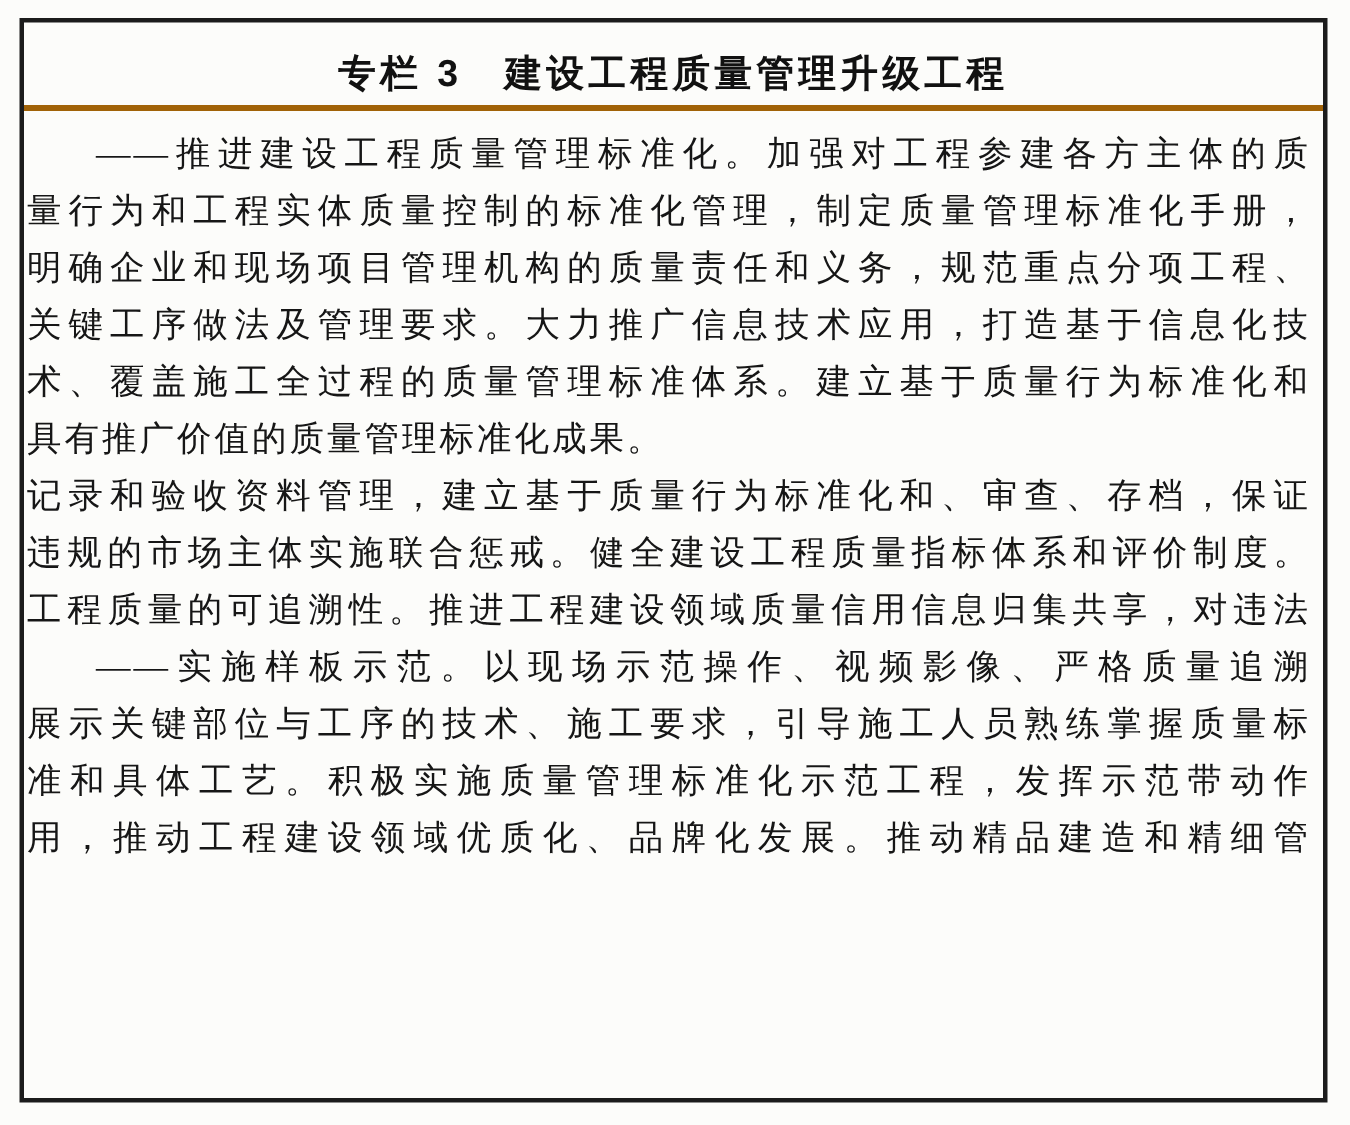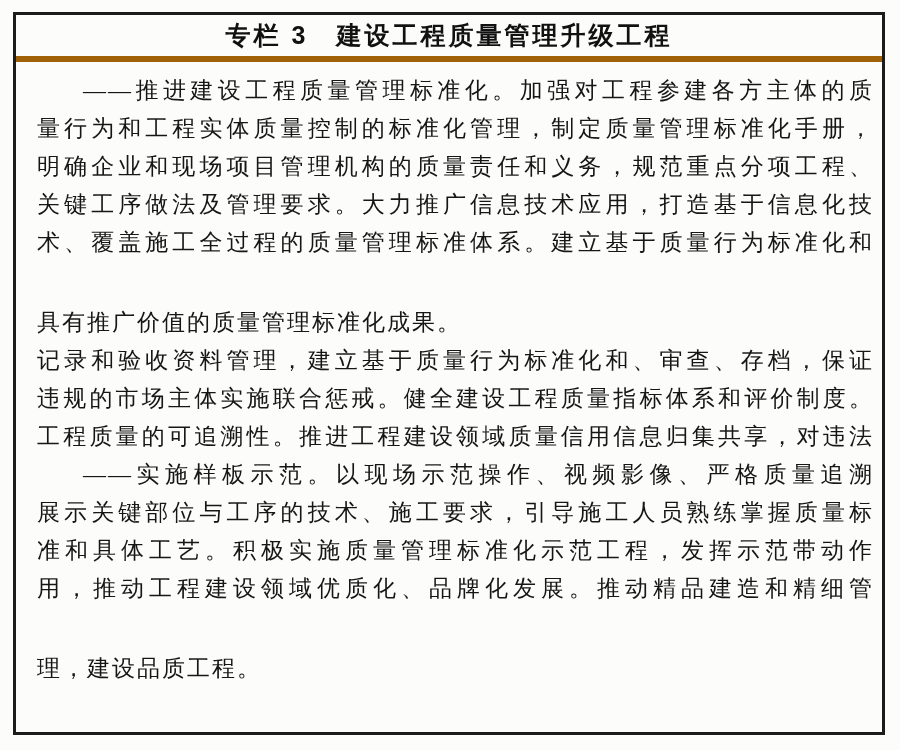--- a/index.html
+++ b/index.html
@@ -17,46 +17,47 @@
     left: 13px;
     top: 12px;
     width: 872px;
     height: 723px;
     border: 3px solid #1c1c1c;
     box-sizing: border-box;
     background: #fcfcfa;
   }
   .panel-title {
     height: 47px;
-    border-bottom: 6px solid #a16207;
+    border-bottom: 4px solid #a16207;
     box-sizing: border-box;
     display: flex;
     align-items: center;
     justify-content: center;
     font-family: "Liberation Sans", "DejaVu Sans", sans-serif;
     font-weight: bold;
     font-size: 25px;
     letter-spacing: 3px;
     color: #111;
+    margin-top: 12px;
   }
   .panel-body {
-    padding: 10px 8px 0 21px;
+    padding: 10px 8px 0 2px;
     font-size: 23px;
     line-height: 38px;
     letter-spacing: 2px;
   }
   .line {
     height: 38px;
     overflow: hidden;
     text-align: justify;
     text-align-last: justify;
     word-break: break-all;
   }
   .line.first { padding-left: 46px; }
-  .line.last  { text-align: right; text-align-last: left; margin-top: 42px; }
+  .line.last  { text-align: right; text-align-last: left; }
 </style>
 </head>
 <body>
 
 <div class="page">
   <div class="panel">
     <div class="panel-title">专栏 3　建设工程质量管理升级工程</div>
     <div class="panel-body">
 
       <div class="line first">——推进建设工程质量管理标准化。加强对工程参建各方主体的质</div>
@@ -67,16 +68,15 @@
       <div class="line last">具有推广价值的质量管理标准化成果。</div>
 
       <div class="line">记录和验收资料管理，建立基于质量行为标准化和、审查、存档，保证</div>
       <div class="line">违规的市场主体实施联合惩戒。健全建设工程质量指标体系和评价制度。</div>
       <div class="line">工程质量的可追溯性。推进工程建设领域质量信用信息归集共享，对违法</div>
 
       <div class="line first">——实施样板示范。以现场示范操作、视频影像、严格质量追溯</div>
       <div class="line">展示关键部位与工序的技术、施工要求，引导施工人员熟练掌握质量标</div>
       <div class="line">准和具体工艺。积极实施质量管理标准化示范工程，发挥示范带动作</div>
       <div class="line">用，推动工程建设领域优质化、品牌化发展。推动精品建造和精细管</div>
-      <div class="line last">理，建设品质工程。</div>
     </div>
   </div>
 </div>
 
 </body></html>

